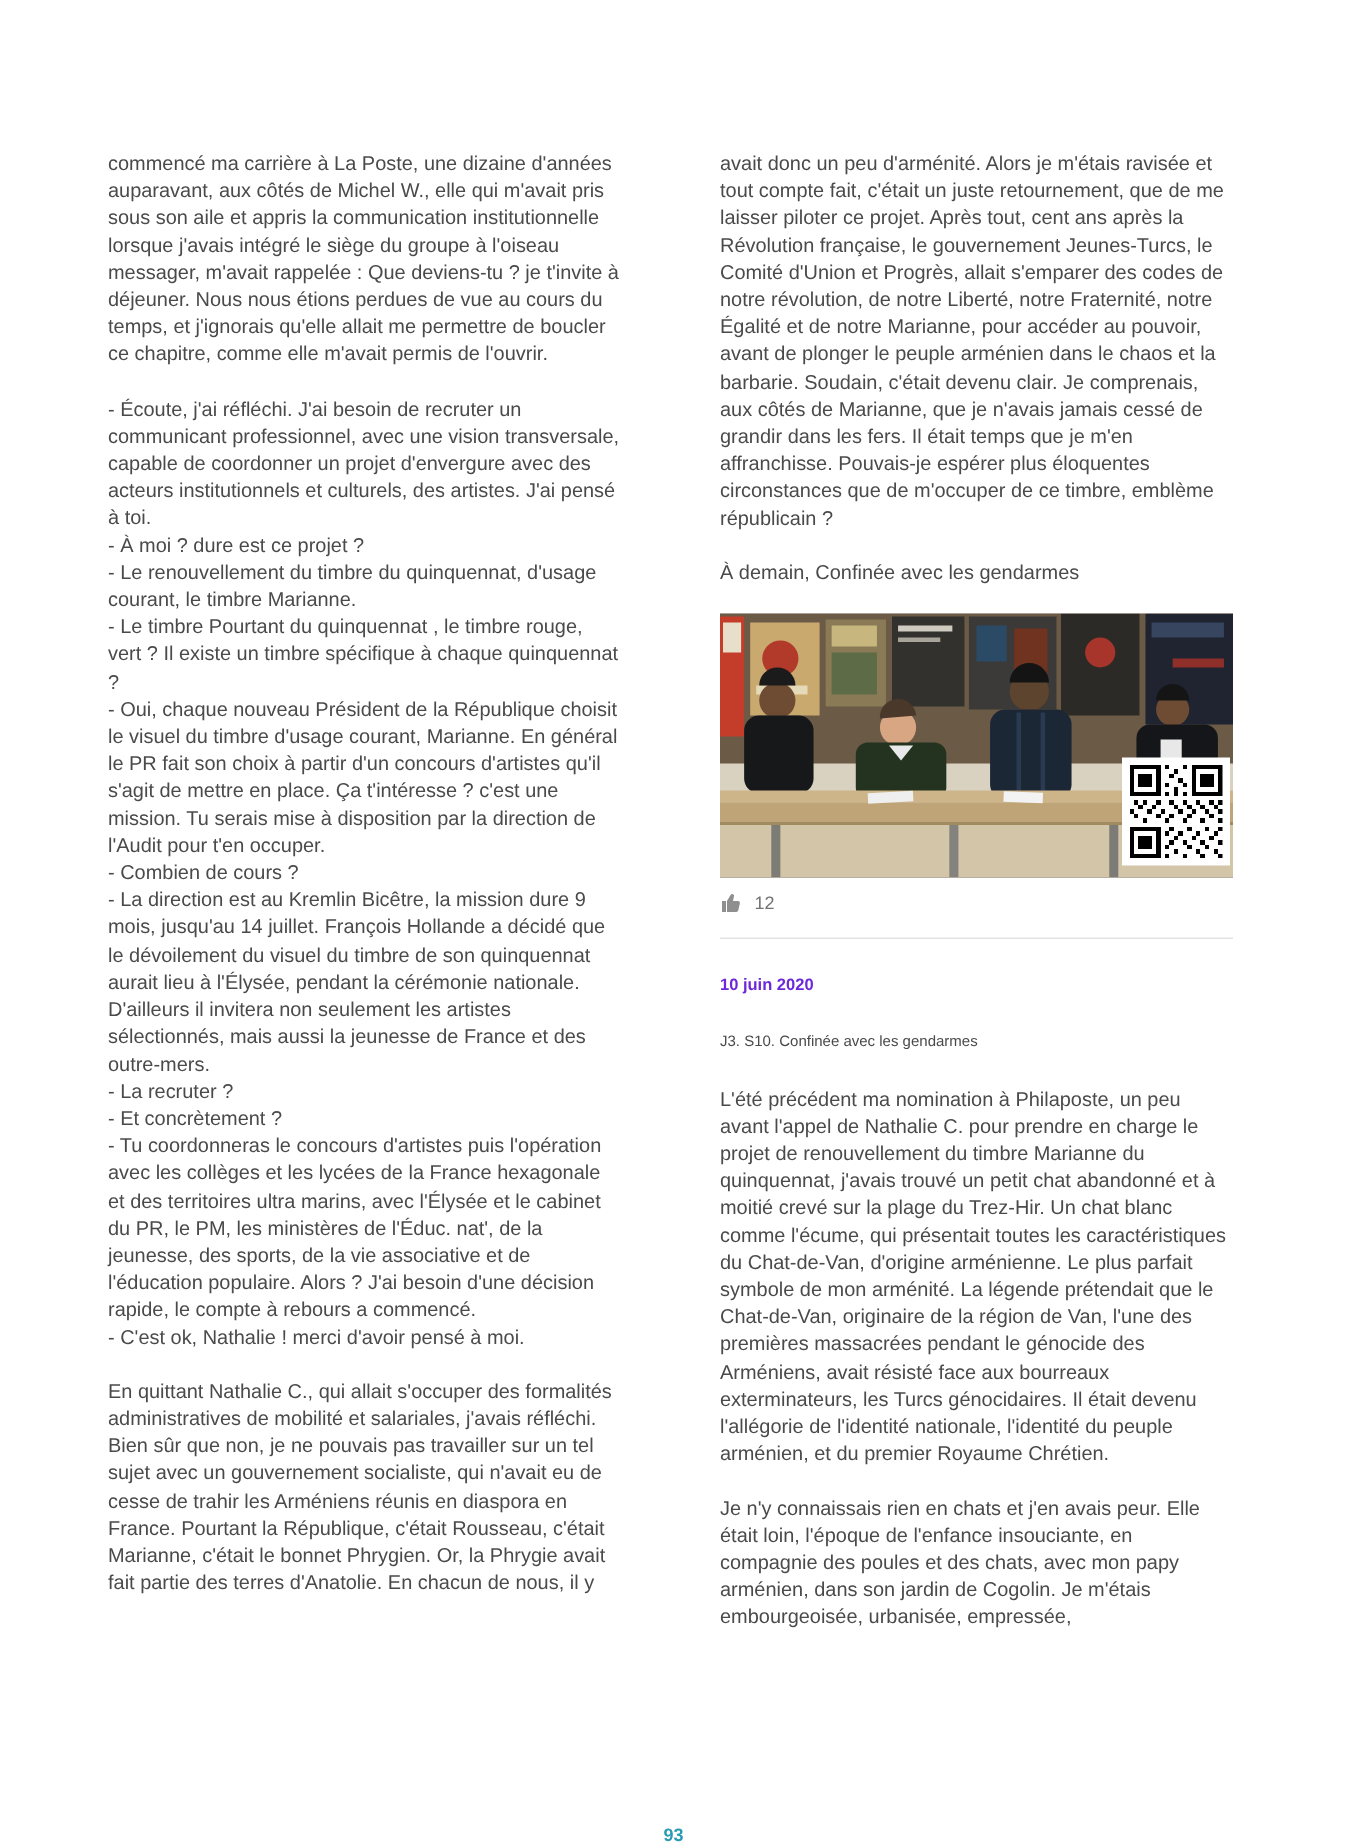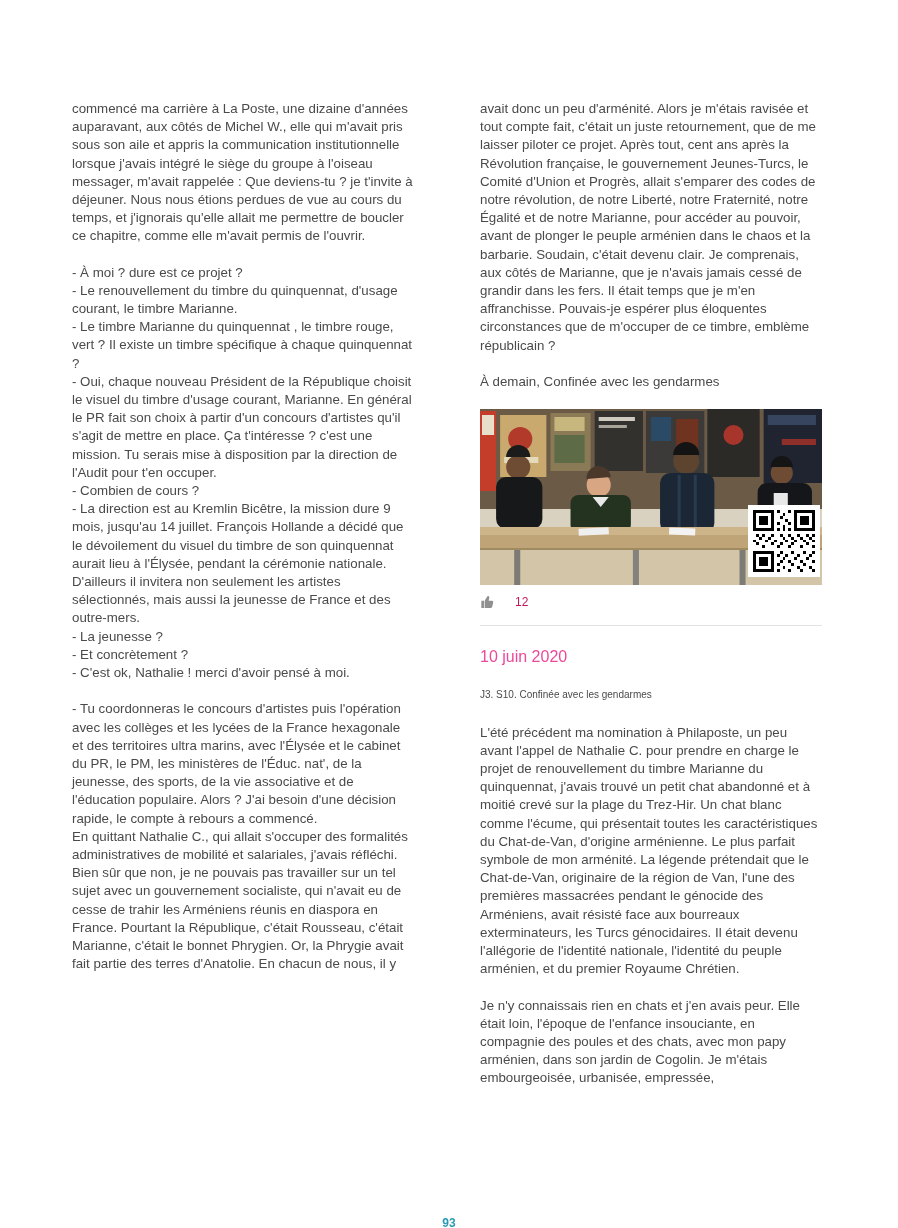--- a/index.html
+++ b/index.html
@@ -7,46 +7,47 @@
   body{width:898px;height:1228px;position:relative;font-family:"Liberation Sans","DejaVu Sans",sans-serif;}
   .sheet{position:relative;width:898px;height:1228px;background:#fff;overflow:hidden;margin-top:26px;}
   .columns{display:flex;gap:66px;padding:74px 78px 0 72px;box-sizing:border-box;}
   .col{width:342px;flex:0 0 342px;color:#4a4a4a;font-size:13.3px;line-height:18.2px;}
   .para{margin:0;}
   .gap{margin-bottom:18px;}
   .photo{position:relative;width:100%;height:176px;margin:2px 0 8px;overflow:hidden;background:#6a5a46;}
   .photo svg.scene{display:block;width:100%;height:100%;}
   .qr{position:absolute;right:2px;bottom:8px;width:72px;height:72px;background:#fff;padding:5px;box-sizing:border-box;}
   .qr svg{display:block;width:100%;height:100%;}
-  .likes{display:flex;align-items:center;gap:19px;margin:8px 0 2px;color:#be185d;font-size:12px;}
+  .likes{display:flex;align-items:center;gap:7px;margin:8px 0 2px;color:#737373;font-size:12px;}
   .thumb{display:inline-flex;width:16px;height:16px;}
   .thumb svg{width:16px;height:16px;}
   .sep{border:none;border-top:1px solid #e3e3e3;margin:14px 0 0;height:0;}
-  .date{font-size:16px;font-weight:400;color:#ec4899;margin:22px 0 0;}
+  .date{font-size:11px;font-weight:700;color:#6d28d9;margin:22px 0 0;}
   .post-title{font-size:10px;color:#4a4a4a;margin:20px 0 19px;}
   .page-number{position:absolute;left:0;right:0;bottom:24px;text-align:center;font-size:12px;font-weight:700;color:#2a9bb5;}
 </style>
 </head>
 <body>
 
 <div class="sheet">
   <div class="columns">
 
     <div class="col">
       <p class="para gap">commencé ma carrière à La Poste, une dizaine d'années auparavant, aux côtés de Michel W., elle qui m'avait pris sous son aile et appris la communication institutionnelle lorsque j'avais intégré le siège du groupe à l'oiseau messager, m'avait rappelée : Que deviens-tu ? je t'invite à déjeuner. Nous nous étions perdues de vue au cours du temps, et j'ignorais qu'elle allait me permettre de boucler ce chapitre, comme elle m'avait permis de l'ouvrir.</p>
+      <p class="para">- Écoute, j'ai réfléchi. J'ai besoin de recruter un communicant professionnel, avec une vision transversale, capable de coordonner un projet d'envergure avec des acteurs institutionnels et culturels, des artistes. J'ai pensé à toi.</p>
       <p class="para">- À moi ? dure est ce projet ?</p>
       <p class="para">- Le renouvellement du timbre du quinquennat, d'usage courant, le timbre Marianne.</p>
-      <p class="para">- Le timbre Marianne du quinquennat , le timbre rouge, vert ? Il existe un timbre spécifique à chaque quinquennat ?</p>
+      <p class="para">- Le timbre Pourtant du quinquennat , le timbre rouge, vert ? Il existe un timbre spécifique à chaque quinquennat ?</p>
       <p class="para">- Oui, chaque nouveau Président de la République choisit le visuel du timbre d'usage courant, Marianne. En général le PR fait son choix à partir d'un concours d'artistes qu'il s'agit de mettre en place. Ça t'intéresse ? c'est une mission. Tu serais mise à disposition par la direction de l'Audit pour t'en occuper.</p>
       <p class="para">- Combien de cours ?</p>
       <p class="para">- La direction est au Kremlin Bicêtre, la mission dure 9 mois, jusqu'au 14 juillet. François Hollande a décidé que le dévoilement du visuel du timbre de son quinquennat aurait lieu à l'Élysée, pendant la cérémonie nationale. D'ailleurs il invitera non seulement les artistes sélectionnés, mais aussi la jeunesse de France et des outre-mers.</p>
-      <p class="para">- La jeunesse ?</p>
+      <p class="para">- La recruter ?</p>
       <p class="para">- Et concrètement ?</p>
+      <p class="para">- Tu coordonneras le concours d'artistes puis l'opération avec les collèges et les lycées de la France hexagonale et des territoires ultra marins, avec l'Élysée et le cabinet du PR, le PM, les ministères de l'Éduc. nat', de la jeunesse, des sports, de la vie associative et de l'éducation populaire. Alors ? J'ai besoin d'une décision rapide, le compte à rebours a commencé.</p>
       <p class="para gap">- C'est ok, Nathalie ! merci d'avoir pensé à moi.</p>
-      <p class="para">- Tu coordonneras le concours d'artistes puis l'opération avec les collèges et les lycées de la France hexagonale et des territoires ultra marins, avec l'Élysée et le cabinet du PR, le PM, les ministères de l'Éduc. nat', de la jeunesse, des sports, de la vie associative et de l'éducation populaire. Alors ? J'ai besoin d'une décision rapide, le compte à rebours a commencé.</p>
       <p class="para">En quittant Nathalie C., qui allait s'occuper des formalités administratives de mobilité et salariales, j'avais réfléchi. Bien sûr que non, je ne pouvais pas travailler sur un tel sujet avec un gouvernement socialiste, qui n'avait eu de cesse de trahir les Arméniens réunis en diaspora en France. Pourtant la République, c'était Rousseau, c'était Marianne, c'était le bonnet Phrygien. Or, la Phrygie avait fait partie des terres d'Anatolie. En chacun de nous, il y</p>
     </div>
 
     <div class="col">
       <p class="para gap">avait donc un peu d'arménité. Alors je m'étais ravisée et tout compte fait, c'était un juste retournement, que de me laisser piloter ce projet. Après tout, cent ans après la Révolution française, le gouvernement Jeunes-Turcs, le Comité d'Union et Progrès, allait s'emparer des codes de notre révolution, de notre Liberté, notre Fraternité, notre Égalité et de notre Marianne, pour accéder au pouvoir, avant de plonger le peuple arménien dans le chaos et la barbarie. Soudain, c'était devenu clair. Je comprenais, aux côtés de Marianne, que je n'avais jamais cessé de grandir dans les fers. Il était temps que je m'en affranchisse. Pouvais-je espérer plus éloquentes circonstances que de m'occuper de ce timbre, emblème républicain ?</p>
       <p class="para gap">À demain, Confinée avec les gendarmes</p>
 
       <div class="photo">
         <svg class="scene" viewBox="0 0 340 176" preserveAspectRatio="none">
 

